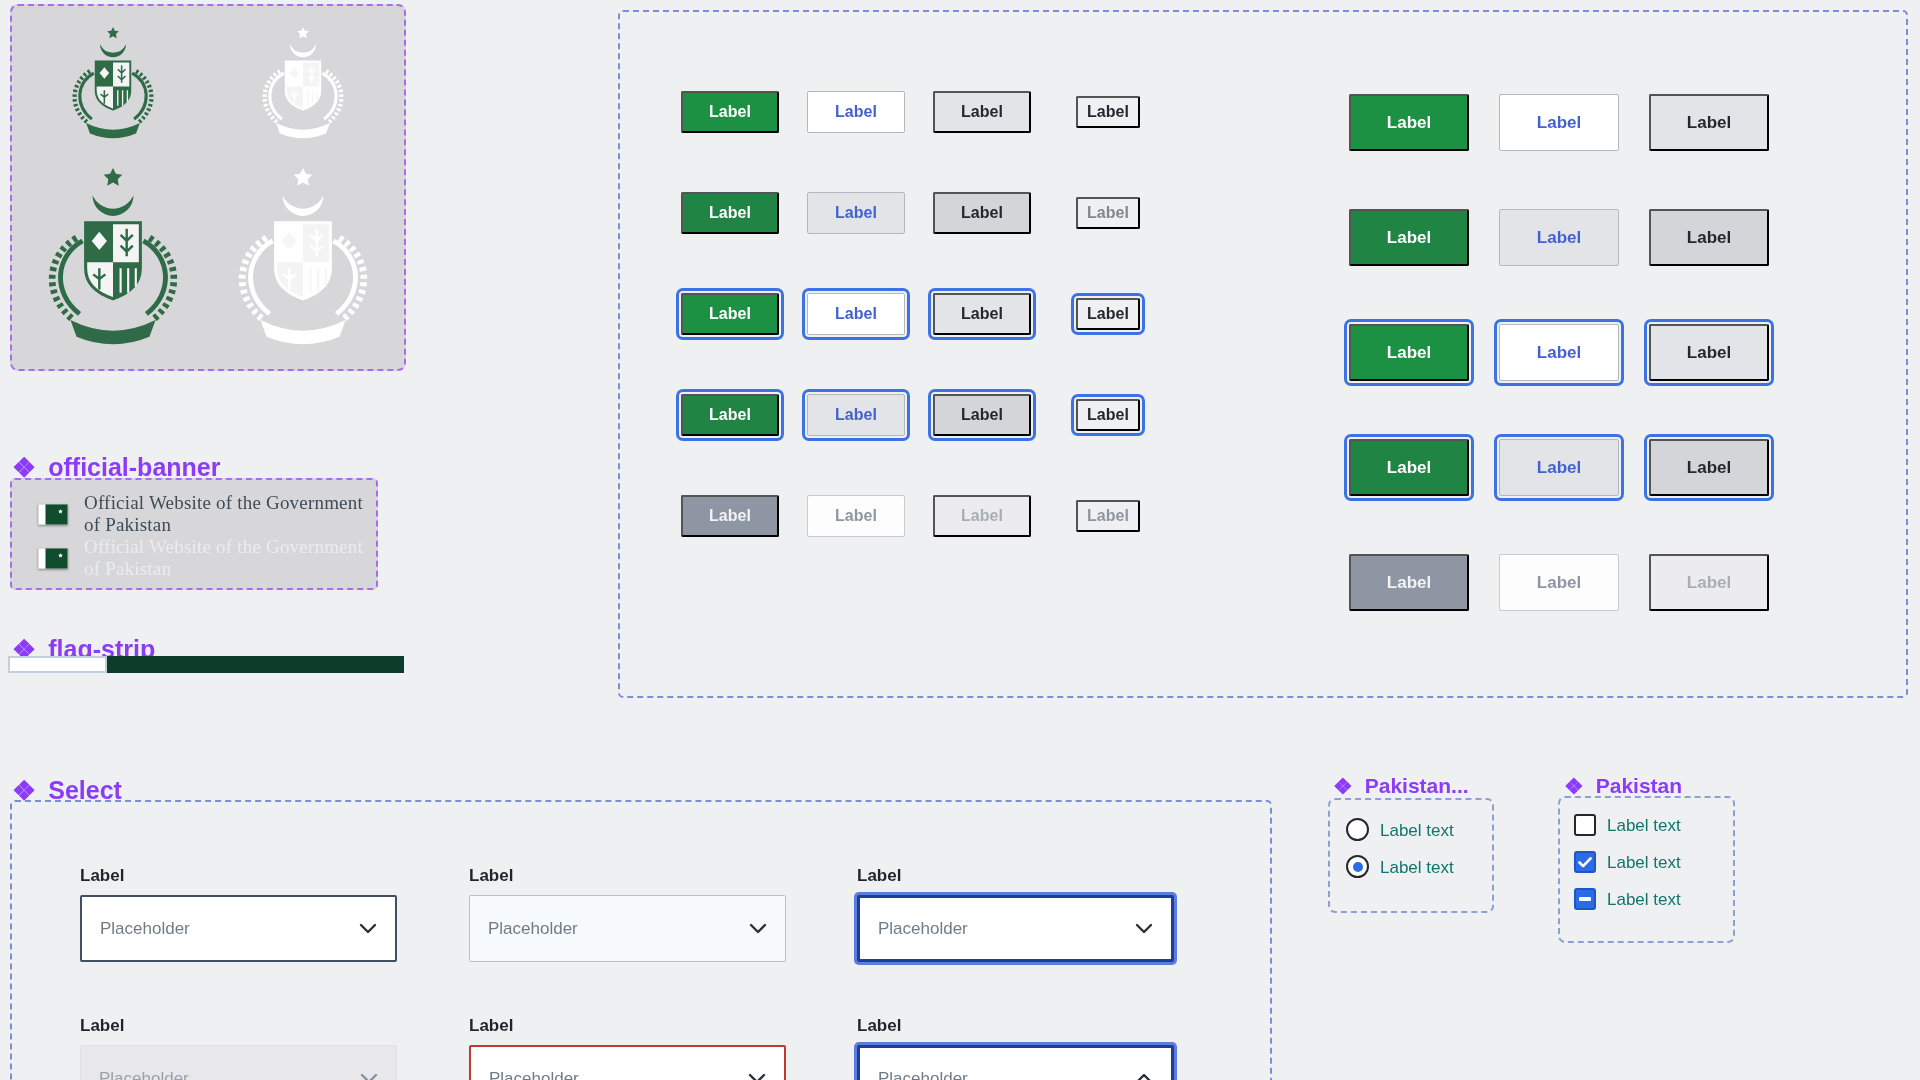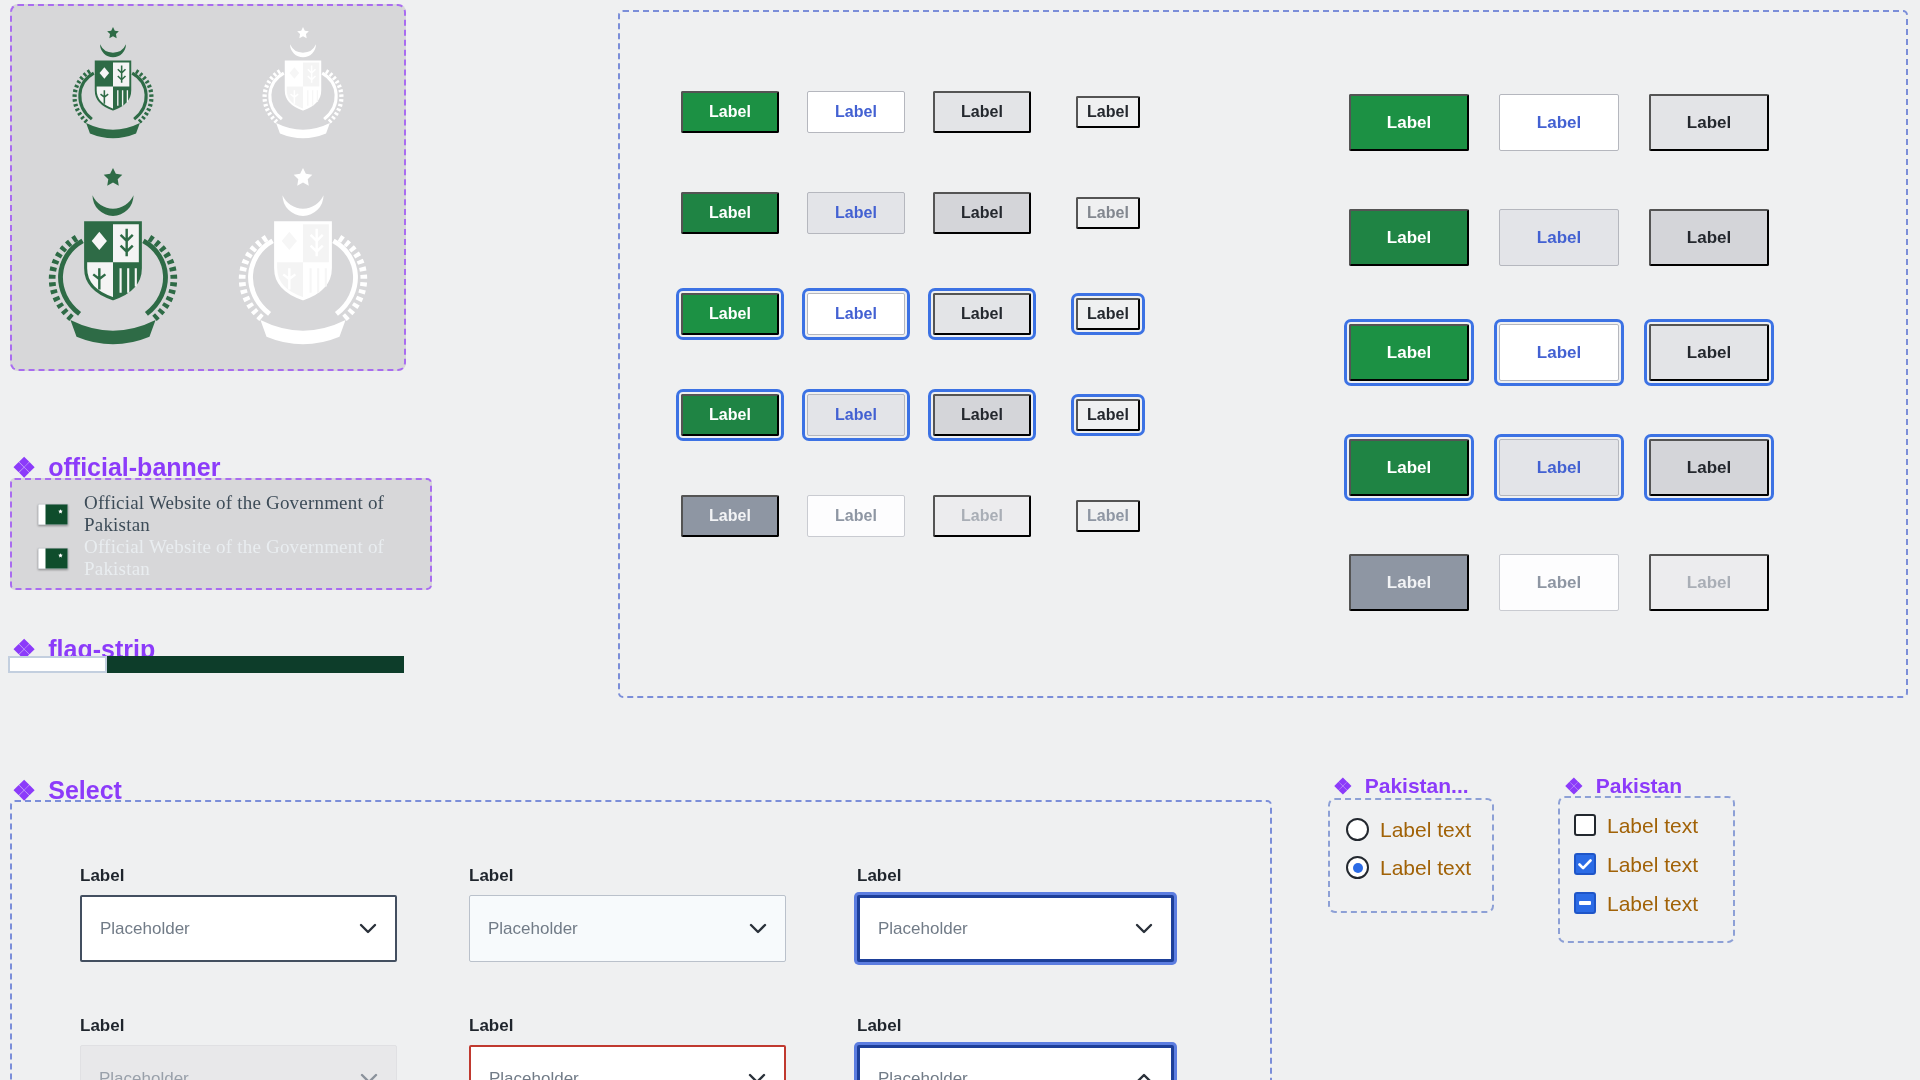--- a/index.html
+++ b/index.html
@@ -15,21 +15,21 @@
   .sec-title.small .comp-icon{font-size:22px;}
 
   
   .emblem-panel{position:absolute;left:10px;top:4px;width:396px;height:367px;
     background:#d7d7d9;border:2px dashed #a96cf0;border-radius:8px;box-sizing:border-box;
     display:grid;grid-template-columns:1fr 1fr;grid-template-rows:150px 1fr;place-items:center;padding:6px;}
   .emblem{color:#2e6b46;}
   .emblem.white{color:#ffffff;}
 
   
-  .banner-box{position:absolute;left:10px;top:478px;width:422px;height:112px;
+  .banner-box{position:absolute;left:10px;top:478px;width:368px;height:112px;
     background:#d7d7d9;border:2px dashed #a96cf0;border-radius:5px;box-sizing:border-box;
     padding:13px 0 0 26px;display:flex;flex-direction:column;gap:2px;}
   .banner-row{display:flex;align-items:center;gap:16px;height:42px;}
   .flag{filter:drop-shadow(0 1px 1px rgba(0,0,0,.35));flex:0 0 auto;}
   .banner-text{font-family:"Liberation Serif",serif;font-size:19px;letter-spacing:.2px;}
   .banner-text.dark{color:#3d4c58;}
   .banner-text.light{color:#e9edf0;}
 
   
   .strip{position:absolute;left:8px;top:656px;width:396px;height:17px;display:flex;}
@@ -81,21 +81,21 @@
   .select.off .chev{color:#8b929c;}
   .select.error{border:2px solid #c0392f;}
   .select.open{border:3px solid #1d3f99;box-shadow:0 0 0 3px #5c7de0;}
   .select.open .chev{transform:rotate(180deg);}
 
   
   .spec-box{position:absolute;border:2px dashed #8da0d6;border-radius:7px;box-sizing:border-box;
     display:flex;flex-direction:column;}
   .radio-box{left:1328px;top:798px;width:166px;height:115px;padding:18px 0 0 16px;gap:14px;}
   .cb-box{left:1558px;top:796px;width:177px;height:147px;padding:16px 0 0 14px;gap:15px;}
-  .opt{display:flex;align-items:flex-start;gap:11px;font-size:21px;color:#a16207;cursor:pointer;}
+  .opt{display:flex;align-items:flex-end;gap:11px;font-size:17px;color:#0f766e;cursor:pointer;}
   .radio{width:23px;height:23px;border:2.5px solid #23282f;border-radius:50%;
     background:#fff;display:grid;place-items:center;box-sizing:border-box;flex:0 0 auto;}
   .radio .dot{width:10px;height:10px;border-radius:50%;background:#2b6be6;}
   .cb{width:22px;height:22px;border:2.5px solid #23282f;border-radius:3px;background:#fff;
     display:grid;place-items:center;box-sizing:border-box;flex:0 0 auto;}
   .cb.checked,.cb.indet{background:#2b6be6;border-color:#1e55c8;}
   .cb .dash{width:12px;height:3.5px;background:#fff;border-radius:1px;}
 </style>
 </head>
 <body>

